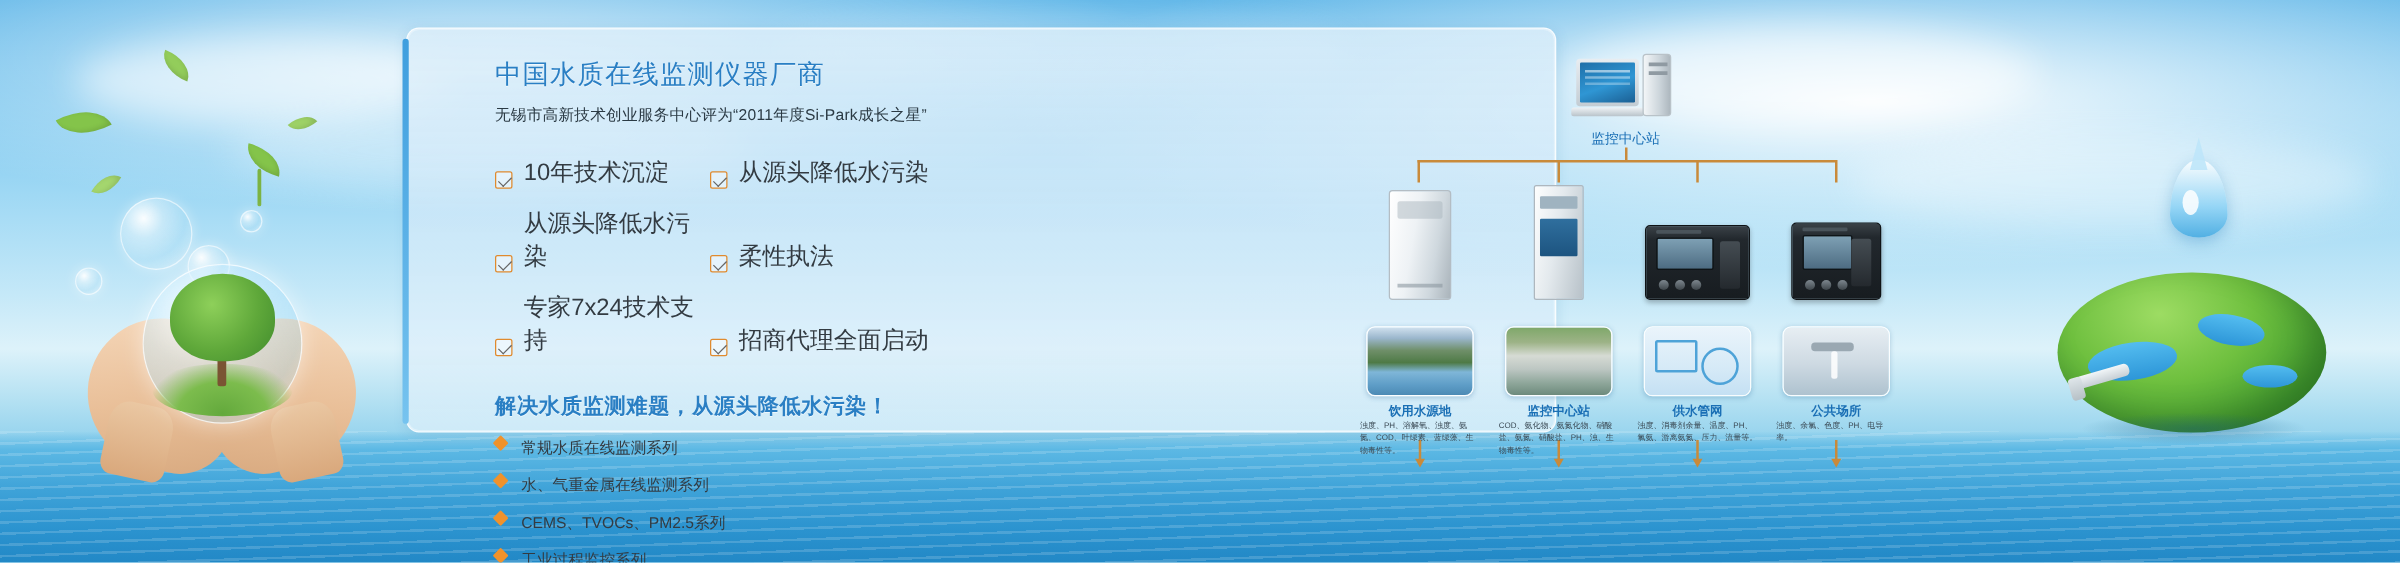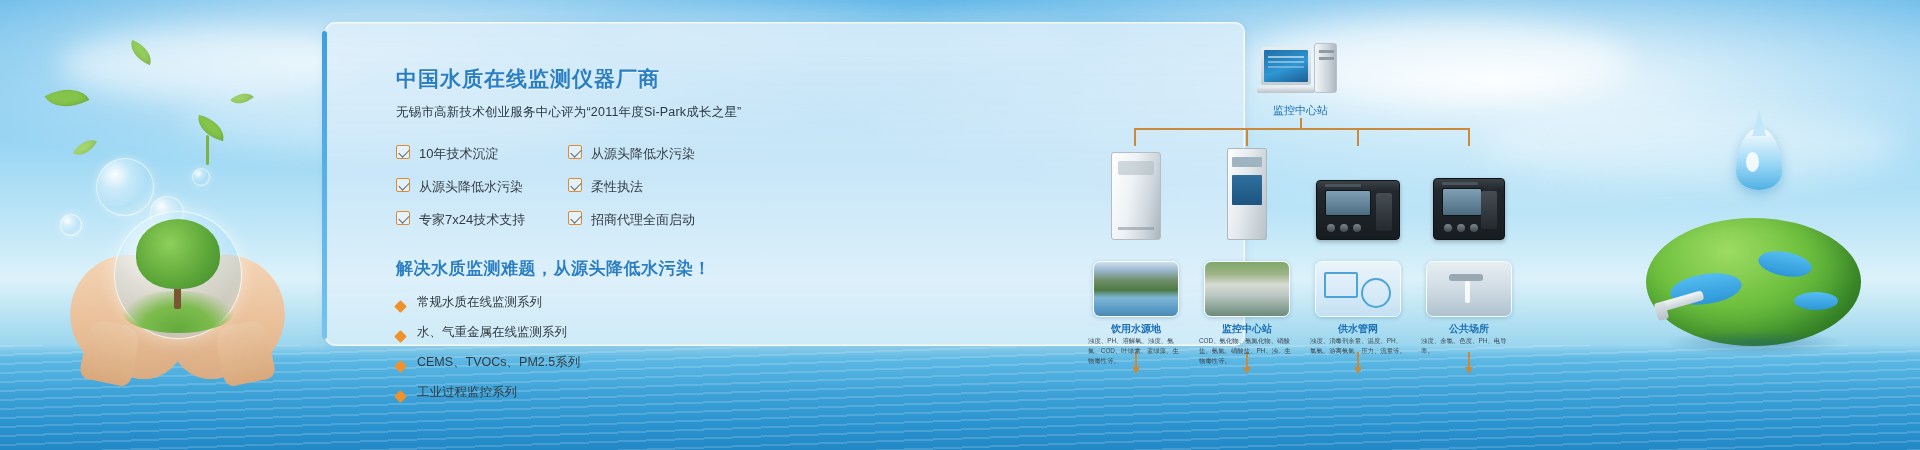--- a/index.html
+++ b/index.html
@@ -102,35 +102,34 @@
     background:linear-gradient(180deg, rgba(222,239,250,.80) 0%, rgba(212,234,249,.74) 45%, rgba(226,242,251,.72) 100%);
     border:1px solid rgba(255,255,255,.85);
     border-radius:10px;
     box-shadow:0 2px 10px rgba(60,130,180,.16), inset 0 0 0 1px rgba(255,255,255,.35);
   }
   .panel-accent{ position:absolute; left:-4px; top:8px; width:5px; height:308px;
     background:linear-gradient(180deg,#3f9ede,#76c3ef); border-radius:3px;}
 
   .left-col { position:absolute; left:70px; top:22px; width:400px; }
   .title {
-    font-size:21px; font-weight:bold; color:#2a7fc4; letter-spacing:1px;
+    font-size:21px; font-weight:normal; color:#2a7fc4; letter-spacing:1px;
     text-shadow:0 1px 0 rgba(255,255,255,.6);
-    margin-top:20px;
   }
   .subtitle { margin-top:11px; font-size:12.5px; color:#2b3a44; letter-spacing:.2px; white-space:nowrap;}
 
   .feat-grid { margin-top:24px; display:grid; grid-template-columns:172px 200px; row-gap:15px; }
-  .feat { display:flex; align-items:flex-start; gap:9px; font-size:13px; color:#333b42; }
+  .feat { display:flex; align-items:flex-end; gap:9px; font-size:19px; color:#333b42; }
   .chk { width:14px; height:14px; flex:0 0 14px; border:1.6px solid #e08a2e; border-radius:2px; position:relative; background:rgba(255,255,255,.45);}
   .chk::after{ content:""; position:absolute; left:2px; top:3px; width:9px; height:5px;
     border-left:1.8px solid #666; border-bottom:1.8px solid #666; transform:rotate(-45deg);}
 
   .headline { margin-top:28px; font-size:17px; font-weight:bold; color:#2a7fc4; letter-spacing:.5px; text-shadow:0 1px 0 rgba(255,255,255,.6);}
   .bullets { margin-top:14px; display:flex; flex-direction:column; gap:13px; }
-  .bl { display:flex; align-items:flex-end; gap:12px; font-size:12.5px; color:#333b42; }
+  .bl { display:flex; align-items:flex-start; gap:12px; font-size:12.5px; color:#333b42; }
   .dia { width:9px; height:9px; flex:0 0 9px; background:#f0922b; transform:rotate(45deg); border-radius:1px;}
 
   
   .diagram { position:absolute; left:750px; top:10px; width:470px; height:324px; }
 
   .pc { position:absolute; left:185px; top:14px; width:78px; height:52px; }
   .monitor { position:absolute; left:0; top:0; width:50px; height:38px; background:linear-gradient(180deg,#e8edf1,#c3ccd3); border-radius:3px; padding:3px; }
   .screen { width:100%; height:100%; background:linear-gradient(160deg,#1f6fa8,#2f96d4 55%,#1b5f93); border-radius:1px; position:relative; overflow:hidden;}
   .screen::after{content:""; position:absolute; left:4px; top:6px; right:4px; height:2px; background:rgba(255,255,255,.55); box-shadow:0 5px 0 rgba(255,255,255,.4),0 10px 0 rgba(255,255,255,.3);}
   .kbd { position:absolute; left:-4px; top:39px; width:58px; height:7px; background:linear-gradient(180deg,#eef2f5,#b9c3ca); border-radius:2px;}

